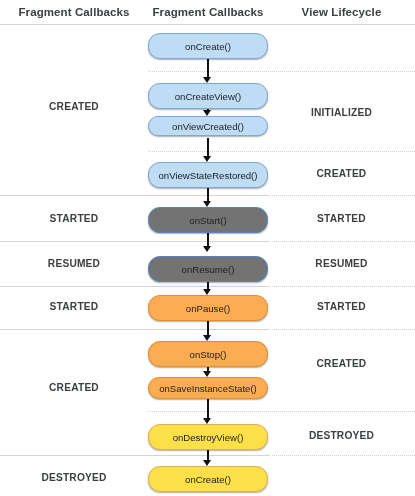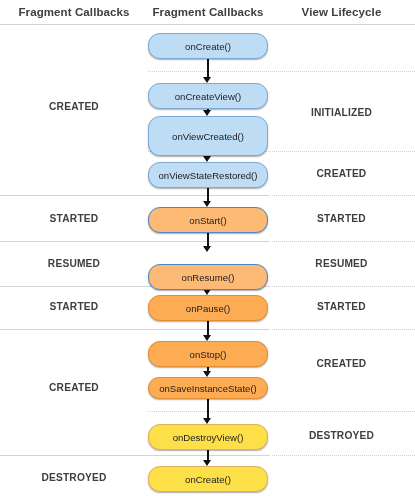--- a/index.html
+++ b/index.html
@@ -34,21 +34,21 @@
   .box{
     position:absolute;left:148px;width:120px;
     box-sizing:border-box;
     border-radius:12px;
     display:flex;align-items:center;justify-content:center;
     font-size:9.6px;color:#202124;
     white-space:nowrap;
     box-shadow:0 1px 1.5px rgba(0,0,0,.32);
   }
   .blue-l{background:#bfdcf5;border:1px solid #7fa8d4;}
-  .blue-d{background:#fdba74;border:1px solid #4f85c9;}
+  .blue-d{background:#737373;border:1px solid #4f85c9;}
   .org-d {background:#fdac54;border:1px solid #e08e31;}
   .org-l {background:#fde047;border:1px solid #e0ae63;}
 
   
   .arrow{position:absolute;left:207px;width:1.6px;background:#111;}
   .ahead{
     position:absolute;left:203px;width:0;height:0;
     border-left:4.5px solid transparent;
     border-right:4.5px solid transparent;
     border-top:6px solid #111;
@@ -106,24 +106,24 @@
       <div class="arrow" style="top: 367px; height: 4px;"></div>
       <div class="ahead" style="top: 371px;"></div>
       <div class="arrow" style="top: 399px; height: 19px;"></div>
       <div class="ahead" style="top: 418px;"></div>
       <div class="arrow" style="top: 450px; height: 10px;"></div>
       <div class="ahead" style="top: 460px;"></div>
     </div>
   <div id="boxes-layer">
       <div class="box blue-l" style="top: 33px; height: 26px;">onCreate()</div>
       <div class="box blue-l" style="top: 83px; height: 26px;">onCreateView()</div>
-      <div class="box blue-l" style="top: 116px; height: 40px;">onViewCreated()</div>
+      <div class="box blue-l" style="top: 116px; height: 20px;">onViewCreated()</div>
       <div class="box blue-l" style="top: 162px; height: 26px; text-align: center;">onViewStateRestored()</div>
       <div class="box blue-d" style="top: 207px; height: 26px;">onStart()</div>
-      <div class="box blue-d" style="top: 264px; height: 26px;">onResume()</div>
+      <div class="box blue-d" style="top: 256px; height: 26px;">onResume()</div>
       <div class="box org-d" style="top: 295px; height: 26px;">onPause()</div>
       <div class="box org-d" style="top: 341px; height: 26px;">onStop()</div>
       <div class="box org-d" style="top: 377px; height: 22px;">onSaveInstanceState()</div>
       <div class="box org-l" style="top: 424px; height: 26px;">onDestroyView()</div>
       <div class="box org-l" style="top: 466px; height: 26px;">onCreate()</div>
     </div>
   <div id="left-layer">
       <div class="side left" style="top: 101px;">CREATED</div>
       <div class="side left" style="top: 213px;">STARTED</div>
       <div class="side left" style="top: 258px;">RESUMED</div>

